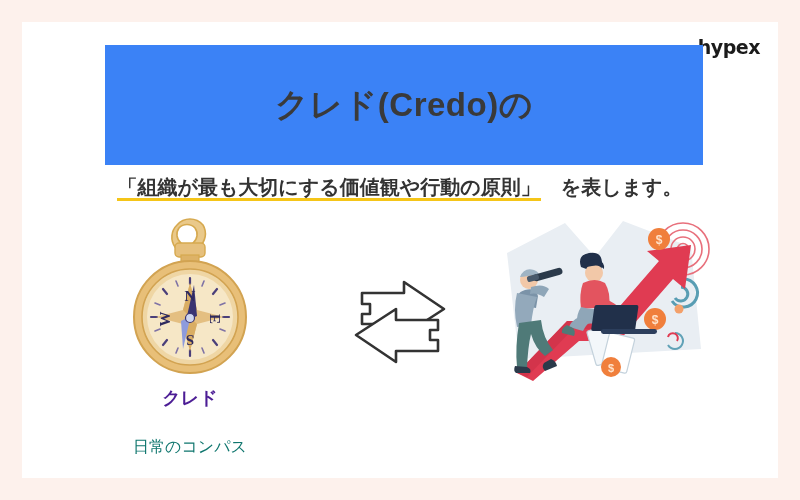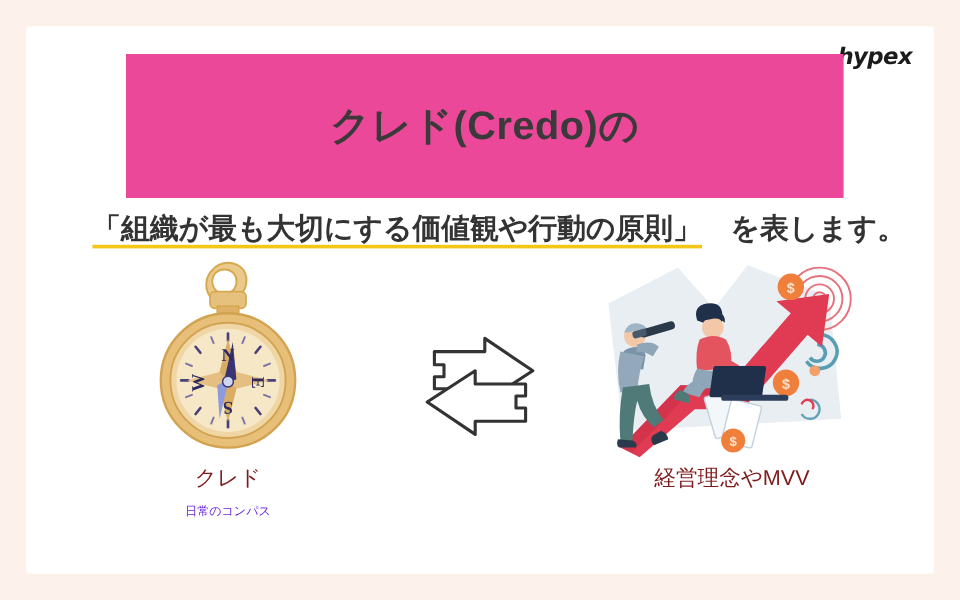--- a/index.html
+++ b/index.html
@@ -35,53 +35,52 @@
   
   .logo {
     position: absolute;
     right: 18px;
     top: 14px;
     font-size: 19px;
     font-weight: bold;
     letter-spacing: -0.5px;
     color: #1b1b1b;
     font-family: "DejaVu Sans", "Liberation Sans", sans-serif;
-    font-style: italic;
   }
 
   
   .title-banner {
     position: absolute;
     left: 83px;
     top: 23px;
     width: 598px;
     height: 120px;
-    background: #ec4899;
+    background: #3b82f6;
     display: flex;
     flex-direction: column;
     align-items: center;
     justify-content: center;
   }
   .title-line {
     font-size: 33px;
     font-weight: bold;
     color: #3a3a3a;
     line-height: 1.33;
     letter-spacing: 0.5px;
     white-space: nowrap;
   }
 
   
   .subtitle-row {
     position: absolute;
-    left: 16px;
+    left: 0;
     top: 152px;
     width: 756px;
     text-align: center;
-    font-size: 24px;
+    font-size: 20px;
     font-weight: bold;
     color: #333333;
     white-space: nowrap;
   }
   .subtitle-hl {
     background-image: linear-gradient(#f5c518, #f5c518);
     background-repeat: no-repeat;
     background-size: 100% 3px;
     background-position: 0 100%;
     padding-bottom: 3px;
@@ -112,29 +111,29 @@
     padding-top: 60px;
   }
   .art {
     height: 165px;
     display: flex;
     align-items: center;
     justify-content: center;
   }
   .caption-title {
     font-size: 18px;
-    font-weight: normal;
-    color: #7f1d1d;
+    font-weight: bold;
+    color: #4c1d95;
     margin-top: 4px;
     white-space: nowrap;
   }
   .caption-sub {
-    font-size: 10px;
-    color: #6d28d9;
-    margin-top: 9px;
+    font-size: 16px;
+    color: #0f766e;
+    margin-top: 27px;
     white-space: nowrap;
   }
 </style>
 </head>
 <body>
 
 <div class="slide-frame">
   <div class="slide-card">
 
     <div class="logo">hypex</div>
@@ -270,18 +269,17 @@
               <path d="M88 66 q12 -6 22 0 q6 10 4 24 l-28 2 q-2 -16 2 -26 z" fill="#e3545f"></path>
               <path d="M86 90 q14 4 26 0 q3 10 0 16 l-30 1 q-1 -9 4 -17 z" fill="#8fa6b8"></path>
               <path d="M84 100 q-8 4 -10 10 l14 4 q3 -6 6 -8 z" fill="#8fa6b8"></path>
               <path d="M72 108 q-6 3 -5 8 l12 3 q2 -5 -1 -8 z" fill="#4f7a78"></path>
               <path d="M110 82 q12 4 16 12 l-8 5 q-6 -6 -12 -8 z" fill="#e3545f"></path>
               <rect x="112" y="88" width="44" height="26" rx="2" fill="#21304a" transform="skewX(-8)"></rect>
               <rect x="106" y="112" width="56" height="5" rx="2.4" fill="#2c3e5c"></rect>
             </g>
           </svg>
         </div>
-        <div class="caption-title">経営理念やMVV</div>
       </div>
 
     </div>
   </div>
 </div>
 
 </body></html>

